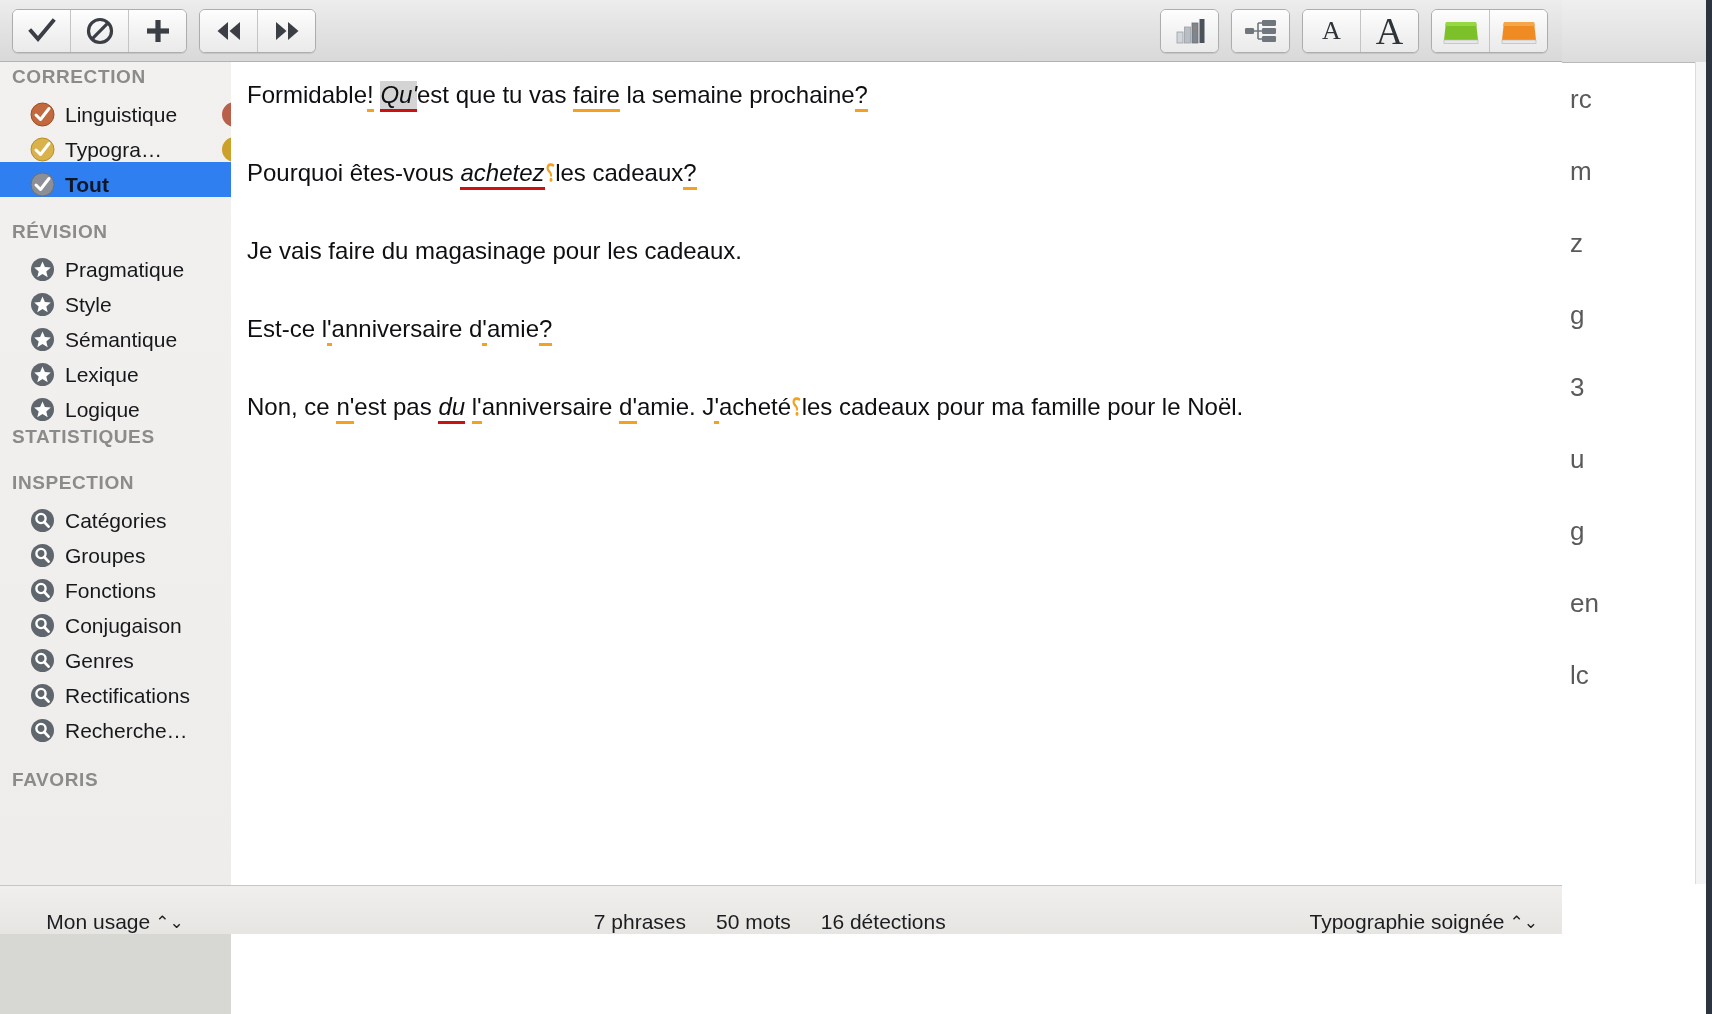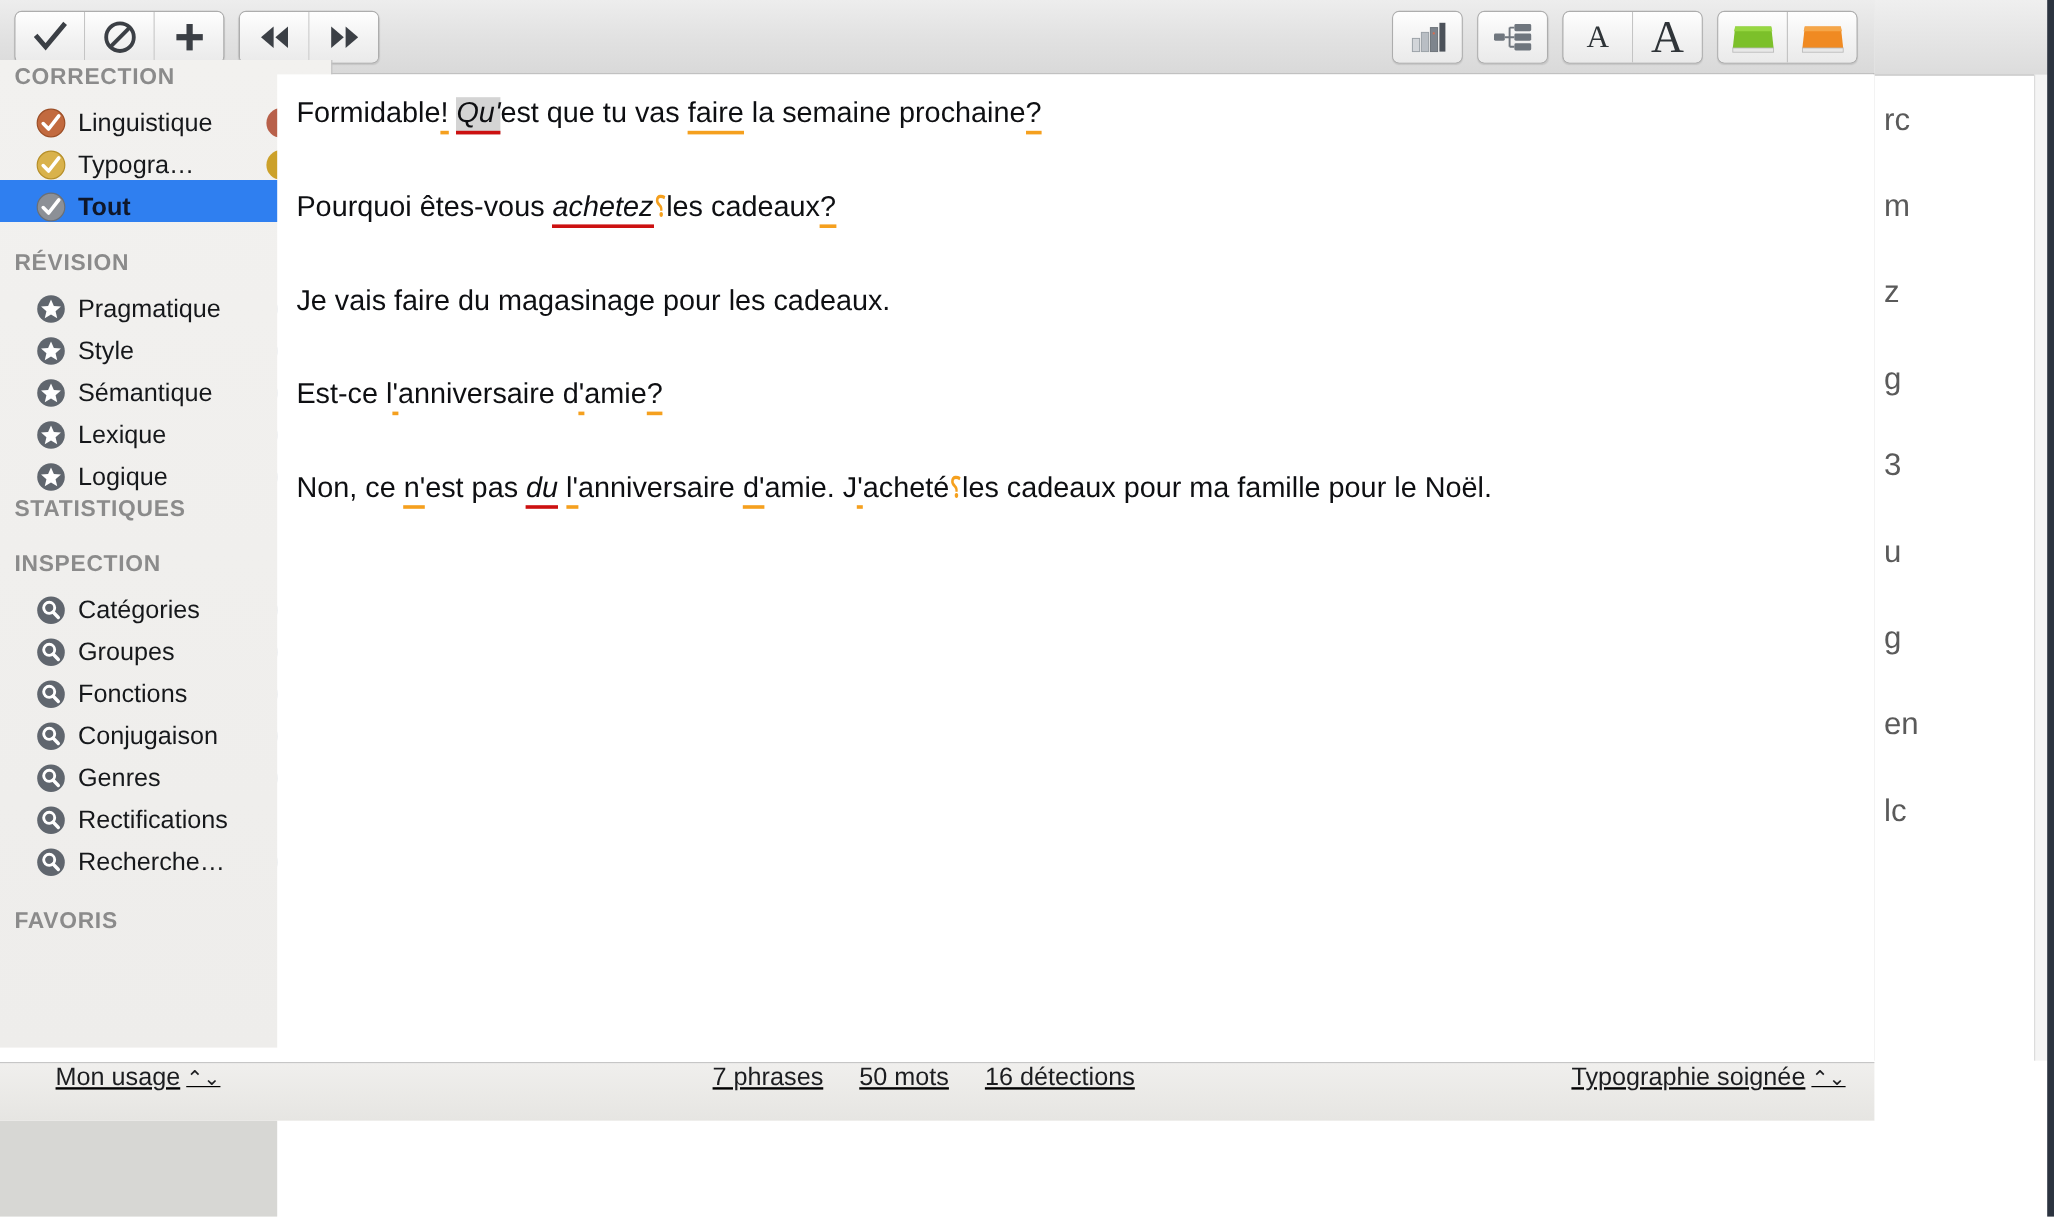--- a/index.html
+++ b/index.html
@@ -69,21 +69,21 @@
     position: absolute; right: 0; top: 62px; bottom: 0; width: 16px;
     background: #f4f4f4; border-left: 1px solid #dcdcdc;
   }
   .bg-dark-edge {
     position: absolute; right: 0; top: 0; width: 6px; height: 1014px;
     background: #2c3440;
   }
 
   
   .sidebar {
-    position: absolute; left: 0; top: 50px;
+    position: absolute; left: 0; top: 62px;
     width: 277px; height: 823px;
     background: linear-gradient(to bottom, #f2f1ef 0%, #eeedeb 100%);
     border-right: 1px solid #c3c3c3;
     overflow: hidden;
     box-sizing: border-box;
   }
   .sec-head {
     font-size: 19px; font-weight: bold; color: #8b8b8b;
     letter-spacing: 0.6px;
     padding: 0 0 0 12px;
@@ -138,23 +138,22 @@
   .u-red    { border-bottom: 3px solid #cc1111; padding-bottom: 1px; font-style: italic; }
   .sel-hl   { background: #d4d4d4; }
   .sp-mark  { color: #f5a01e; font-weight: bold; display:inline-block; transform: scaleX(0.75); }
 
   
   .statusbar {
     position: absolute; left: 0; top: 885px;
     width: 1562px; height: 49px;
     background: linear-gradient(to bottom, #f0efed 0%, #e6e5e2 100%);
     border-top: 1px solid #c6c6c6;
-    display: flex; align-items: flex-start;
+    display: flex; align-items: flex-end;
     box-sizing: border-box;
-    text-decoration: underline;
   }
   .sb-left { width: 230px; display: flex; align-items: center; justify-content: center; }
   .sb-mid  { flex: 1; display: flex; align-items: center; justify-content: center; gap: 30px; }
   .sb-right{ display: flex; align-items: center; padding-right: 24px; }
   .sb-text { font-size: 21px; color: #1c1d20; }
   .popmark { font-size: 17px; margin-left: 5px; color: #1c1d20; }
 
   .bottom-fill {
     position: absolute; left: 0; top: 934px;
     width: 1562px; height: 80px; background: #ffffff;

